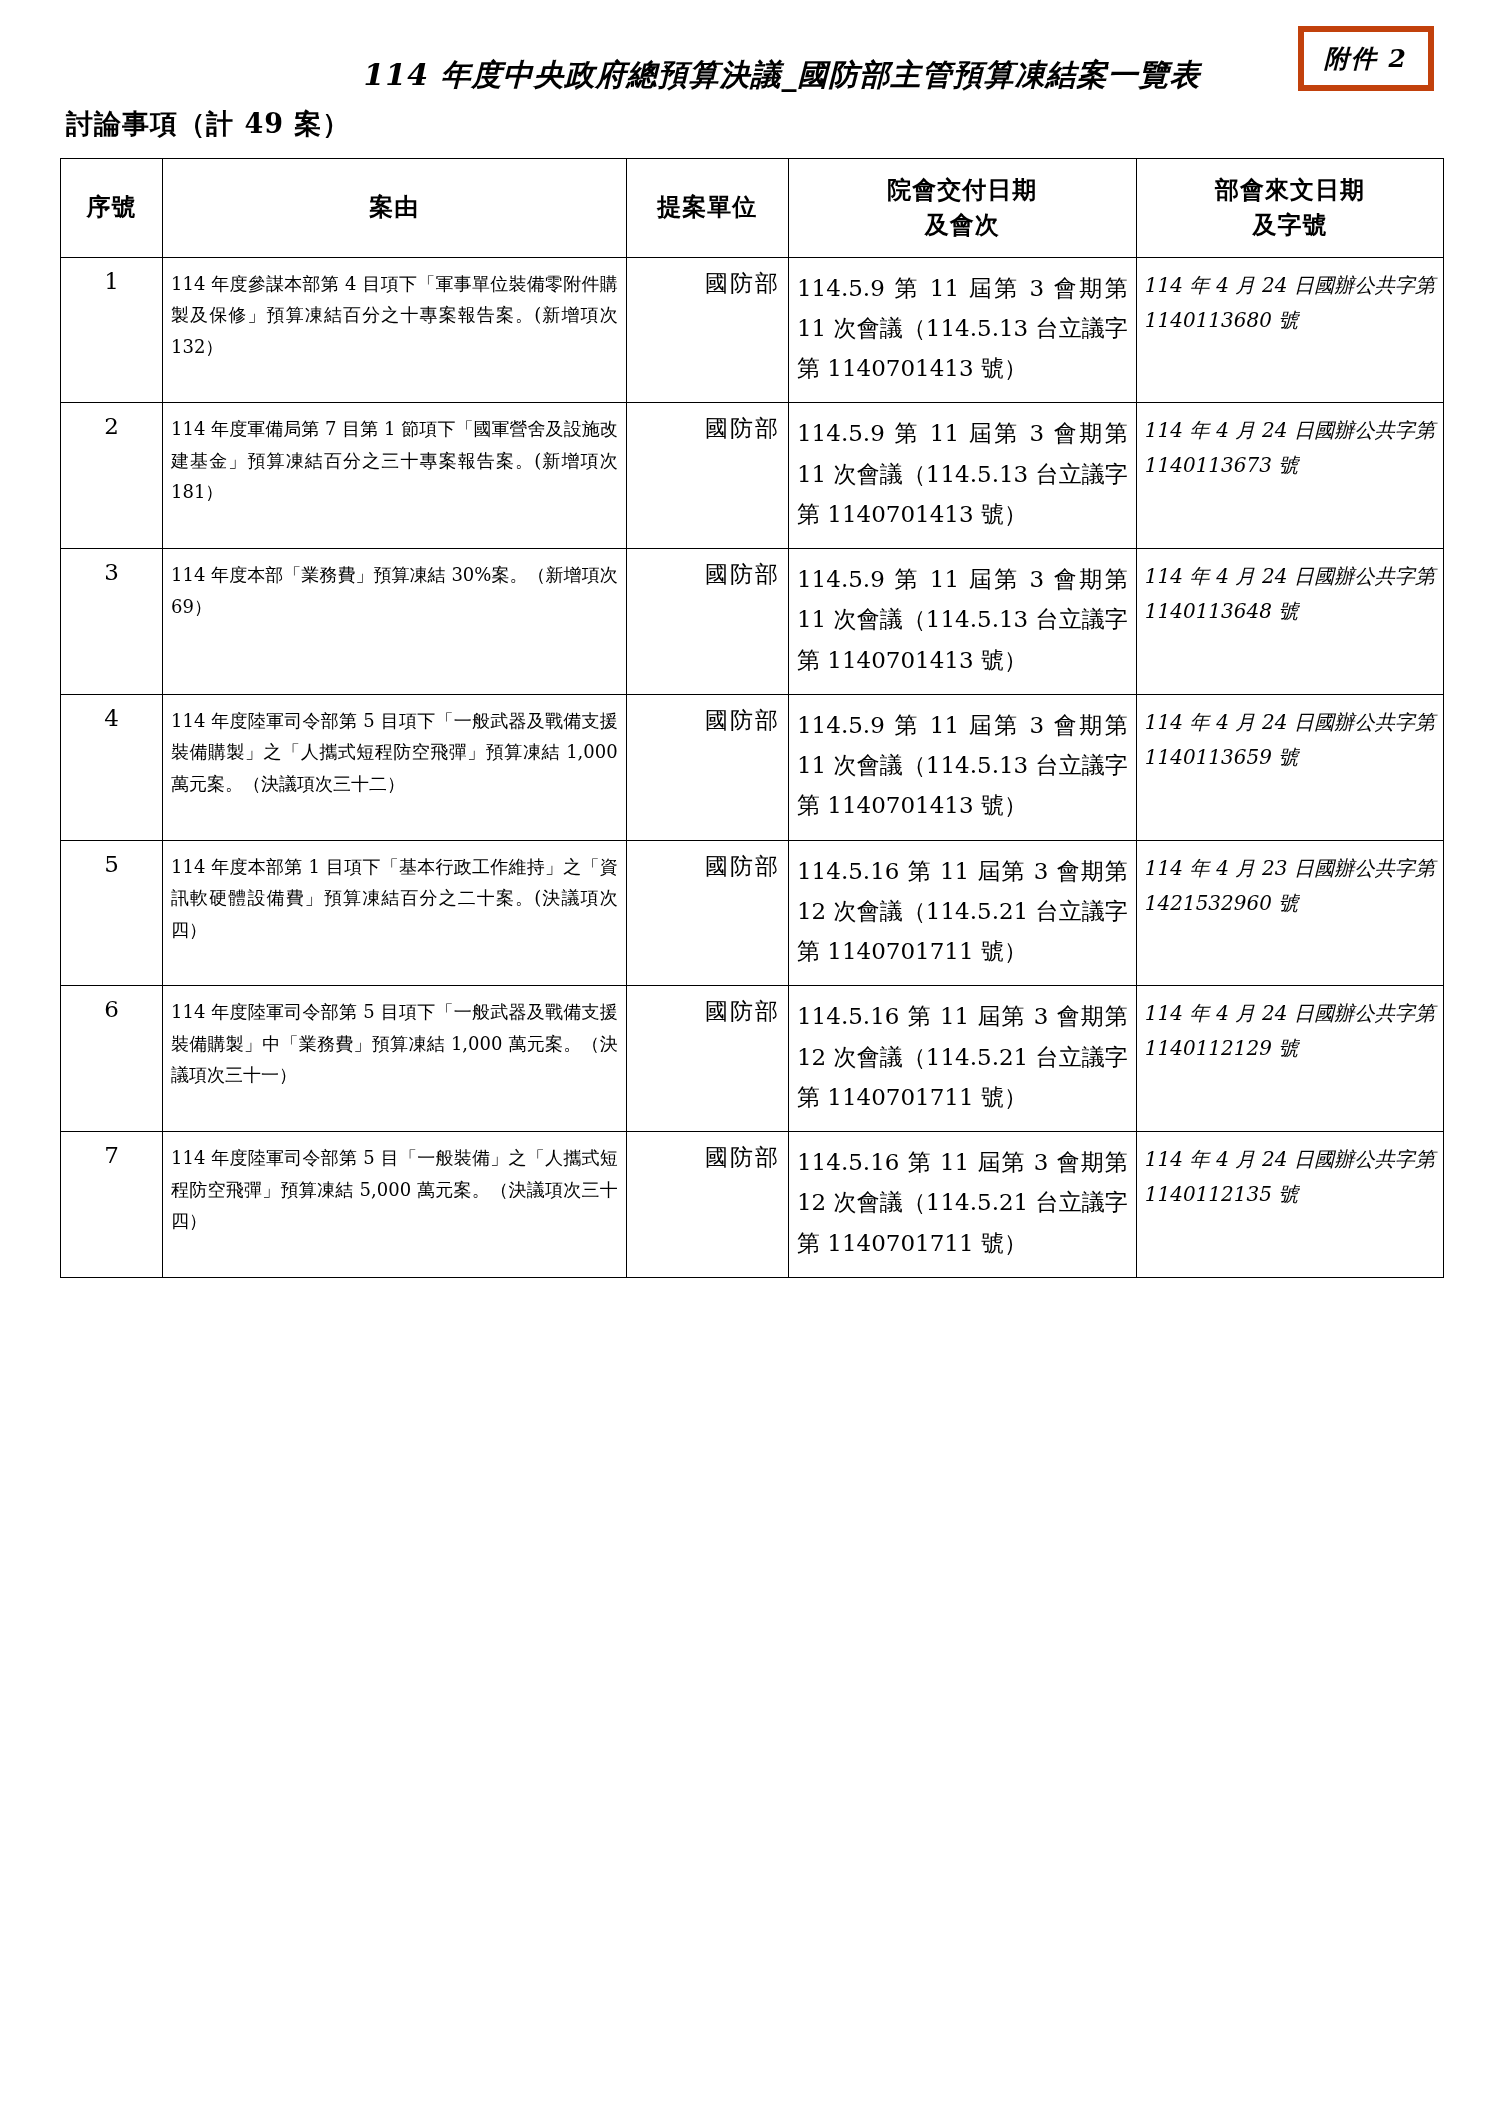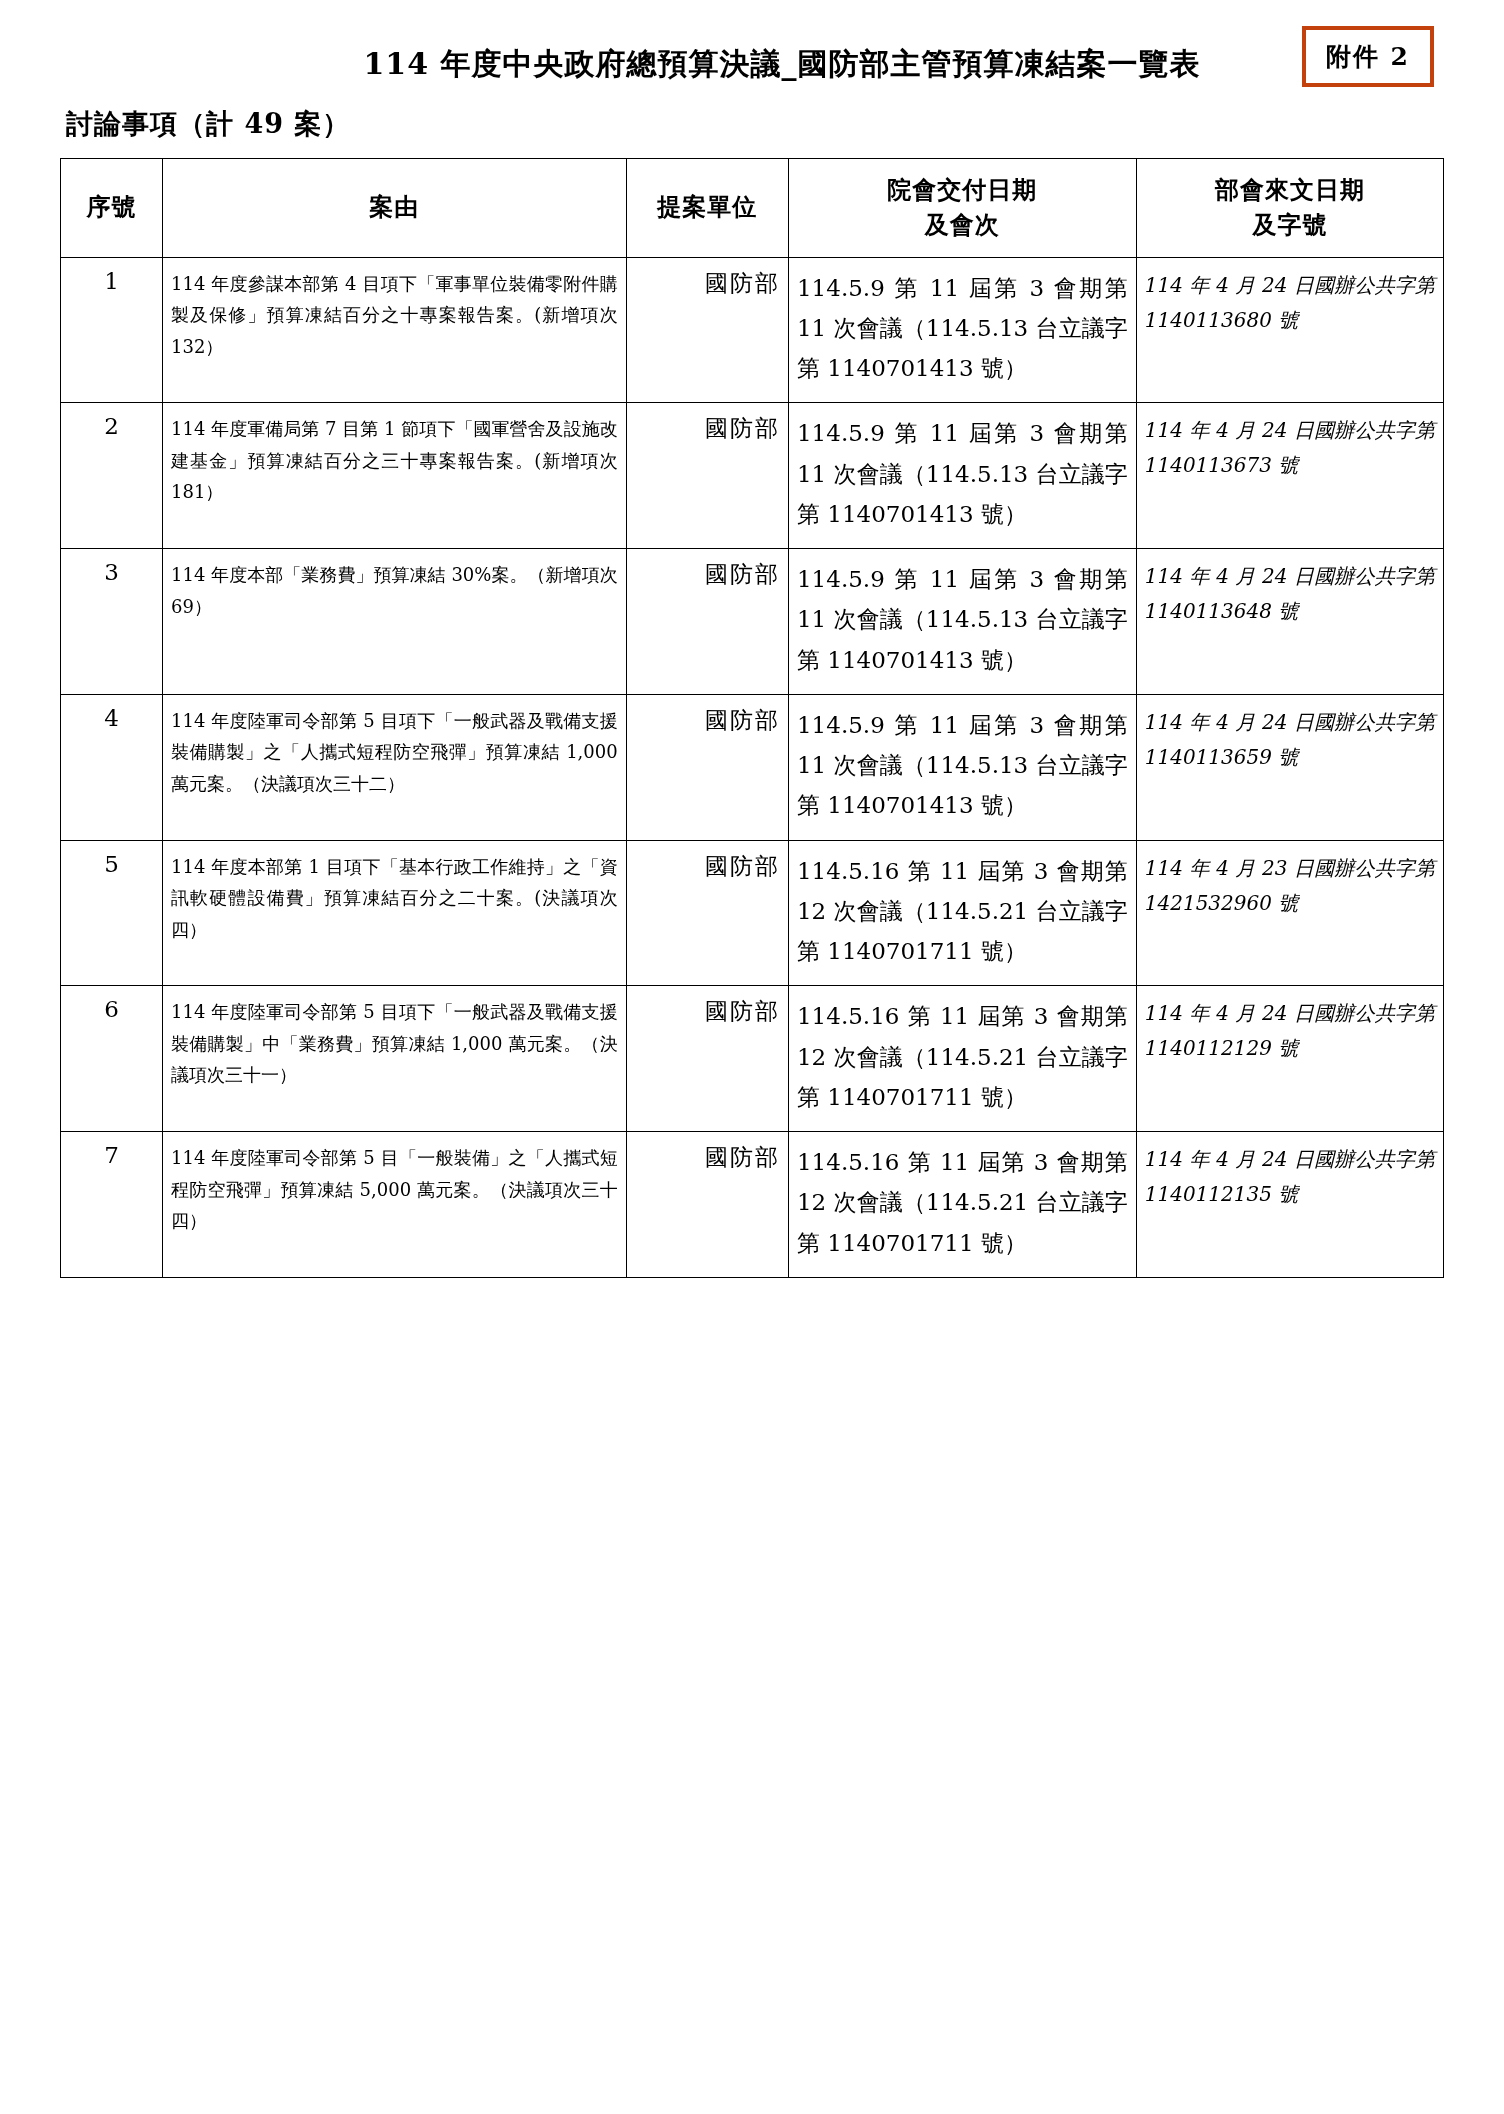--- a/index.html
+++ b/index.html
@@ -16,40 +16,41 @@
   }
   .page {
     width: 1504px;
     min-height: 2114px;
     box-sizing: border-box;
     padding: 18px 60px 40px 60px;
     position: relative;
   }
   .header-row {
     display: flex;
-    align-items: center;
+    align-items: flex-end;
     justify-content: flex-start;
     position: relative;
     height: 78px;
+    font-style: italic;
   }
   .doc-title {
     flex: 1;
     text-align: center;
     font-size: 30px;
     font-weight: bold;
     letter-spacing: 1px;
     padding-top: 14px;
     padding-left: 60px;
     white-space: nowrap;
   }
   .attachment-box {
     position: absolute;
     right: 10px;
     top: 8px;
-    border: 4px solid #c2410c;
+    border: 6px solid #c2410c;
     padding: 10px 20px;
     font-size: 25px;
     font-weight: bold;
     letter-spacing: 2px;
     white-space: nowrap;
   }
   .section-title {
     font-size: 27px;
     font-weight: bold;
     letter-spacing: 1px;

